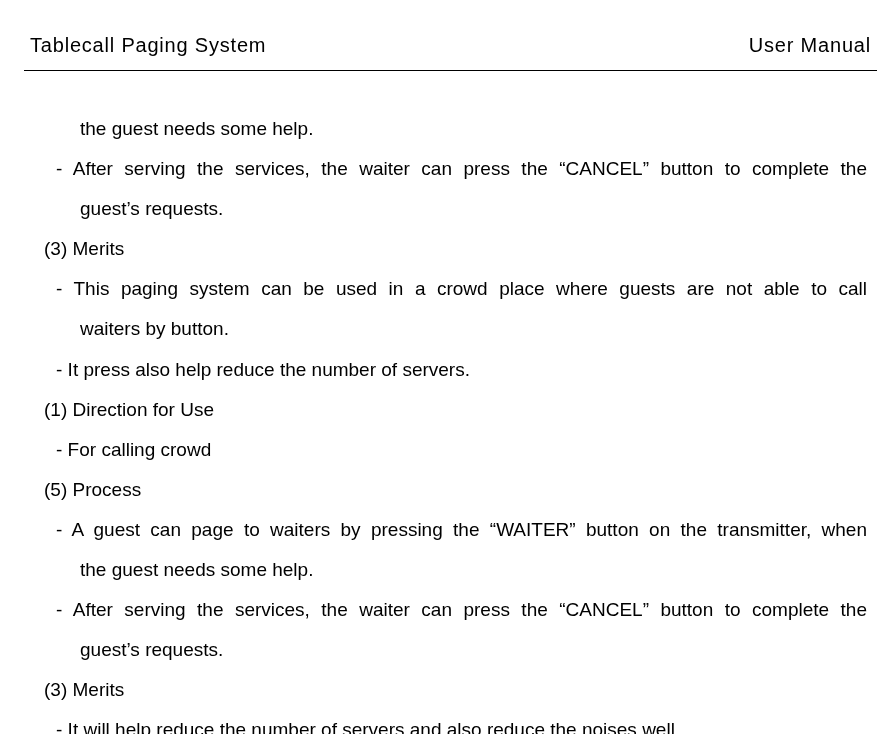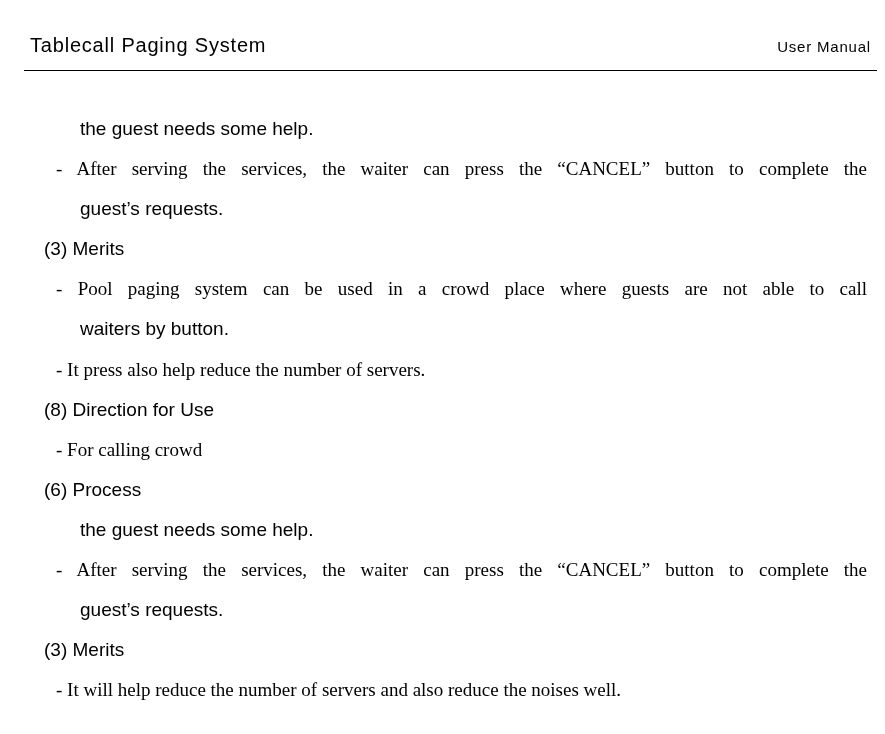--- a/index.html
+++ b/index.html
@@ -23,36 +23,35 @@
       align-items: baseline;
       padding: 0 2px 2px 2px;
       border-bottom: 1.5px solid #000;
       margin-bottom: 40px;
     }
     .header-left {
       font-size: 20px;
       letter-spacing: 0.8px;
     }
     .header-right {
-      font-size: 15px;
+      font-size: 20px;
       letter-spacing: 0.8px;
     }
     .content {
       padding-left: 6px;
       padding-right: 6px;
     }
     .line {
       text-align: justify;
     }
     .indent-cont {
       padding-left: 46px;
     }
     .indent-bullet {
       padding-left: 22px;
-      font-family: Liberation Serif, serif;
     }
     .indent-sub {
       padding-left: 10px;
     }
     .section-title {
       font-weight: 700;
       margin-top: 36px;
       margin-bottom: 2px;
       padding-left: 0;
     }
@@ -74,30 +73,31 @@
 
 <div class="content">
 
   <div class="line indent-cont">the guest needs some help.</div>
 
   <div class="line indent-bullet justify-stretch">- After serving the services, the waiter can press the “CANCEL” button to complete the</div>
   <div class="line indent-cont">guest’s requests.</div>
 
   <div class="line indent-sub">(3) Merits</div>
 
-  <div class="line indent-bullet justify-stretch">- Pool paging system can be used in a crowd place where guests are not able to call</div>
+  <div class="line indent-bullet justify-stretch">- This paging system can be used in a crowd place where guests are not able to call</div>
   <div class="line indent-cont">waiters by button.</div>
 
   <div class="line indent-bullet">- It press also help reduce the number of servers.</div>
 
 
-  <div class="line indent-sub">(8) Direction for Use</div>
+  <div class="line indent-sub">(1) Direction for Use</div>
   <div class="line indent-bullet">- For calling crowd</div>
 
-  <div class="line indent-sub">(6) Process</div>
+  <div class="line indent-sub">(5) Process</div>
+  <div class="line indent-bullet justify-stretch">- A guest can page to waiters by pressing the “WAITER” button on the transmitter, when</div>
   <div class="line indent-cont">the guest needs some help.</div>
   <div class="line indent-bullet justify-stretch">- After serving the services, the waiter can press the “CANCEL” button to complete the</div>
   <div class="line indent-cont">guest’s requests.</div>
 
   <div class="line indent-sub">(3) Merits</div>
   <div class="line indent-bullet">- It will help reduce the number of servers and also reduce the noises well.</div>
 
 </div>
 
 </body></html>

